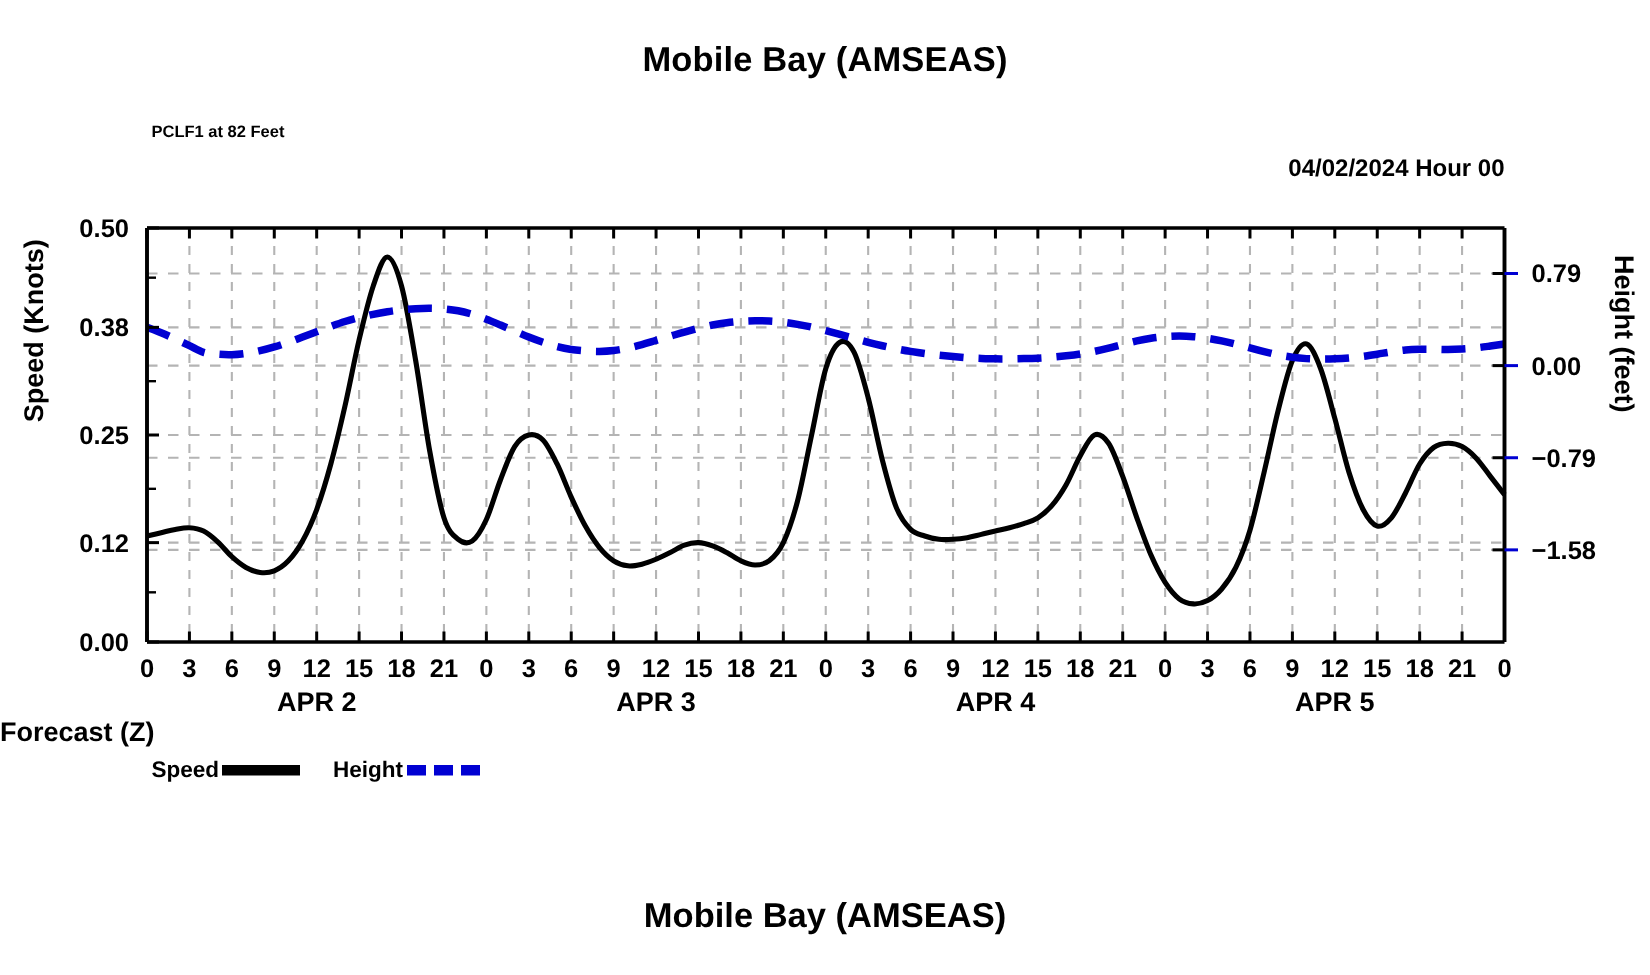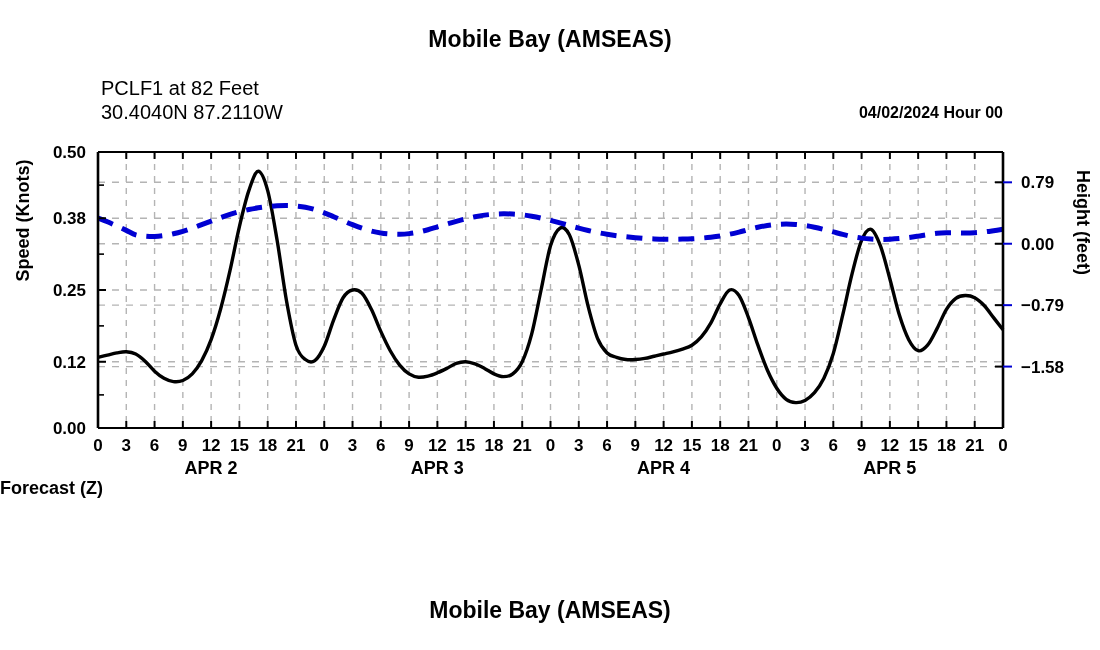--- a/index.html
+++ b/index.html
@@ -27,22 +27,22 @@
     width: 1100px;
     text-align: center;
     font-size: 23px;
     font-weight: bold;
     letter-spacing: 0.1px;
   }
   .hdr-left {
     position: absolute;
     left: 101px;
     top: 76px;
-    font-size: 20px;
-    font-weight: normal;
+    font-size: 11px;
+    font-weight: bold;
     line-height: 24px;
   }
   .hdr-center {
     position: absolute;
     left: 0;
     top: 100px;
     width: 1100px;
     text-align: center;
     font-size: 20px;
     font-weight: bold;
@@ -121,21 +121,20 @@
 </style>
 </head>
 <body>
 
 <div class="page">
 
   <div class="title-main">Mobile Bay (AMSEAS)</div>
 
   <div class="hdr-left">
     <div>PCLF1 at 82 Feet</div>
-    <div>30.4040N  87.2110W</div>
   </div>
 
 
   <div class="hdr-right">04/02/2024 Hour 00</div>
 
   <div class="y-left-title">Speed (Knots)</div>
   <div class="y-right-title">Height (feet)</div>
 
   <svg id="plot" width="1100" height="500" style="position:absolute;left:0;top:0;">
       <line x1="126.28125" y1="152" x2="126.28125" y2="428" stroke="#b4b4b4" stroke-width="1.4" stroke-dasharray="6,6"></line>
@@ -308,16 +307,27 @@
       <line x1="1003" y1="243.7408450704225" x2="995" y2="243.7408450704225" stroke="#000000" stroke-width="2"></line>
       <line x1="1003" y1="243.7408450704225" x2="1012" y2="243.7408450704225" stroke="#0000d2" stroke-width="2"></line>
       <text x="1021" y="249.7408450704225" text-anchor="start" font-size="17" font-weight="bold" fill="#000000">0.00</text>
       <line x1="1003" y1="182.32112676056337" x2="995" y2="182.32112676056337" stroke="#000000" stroke-width="2"></line>
       <line x1="1003" y1="182.32112676056337" x2="1012" y2="182.32112676056337" stroke="#0000d2" stroke-width="2"></line>
       <text x="1021" y="188.32112676056337" text-anchor="start" font-size="17" font-weight="bold" fill="#000000">0.79</text>
     </svg>
 
   <div class="x-axis-title">Forecast (Z)</div>
 
+  <div class="legend">
+    <div class="legend-item">
+      <span>Speed</span>
+      <span class="legend-swatch solid"></span>
+    </div>
+    <span class="legend-gap"></span>
+    <div class="legend-item">
+      <span>Height</span>
+      <span class="legend-swatch dashed"></span>
+    </div>
+  </div>
 
   <div class="title-bottom">Mobile Bay (AMSEAS)</div>
 
 </div>
 
 </body></html>

